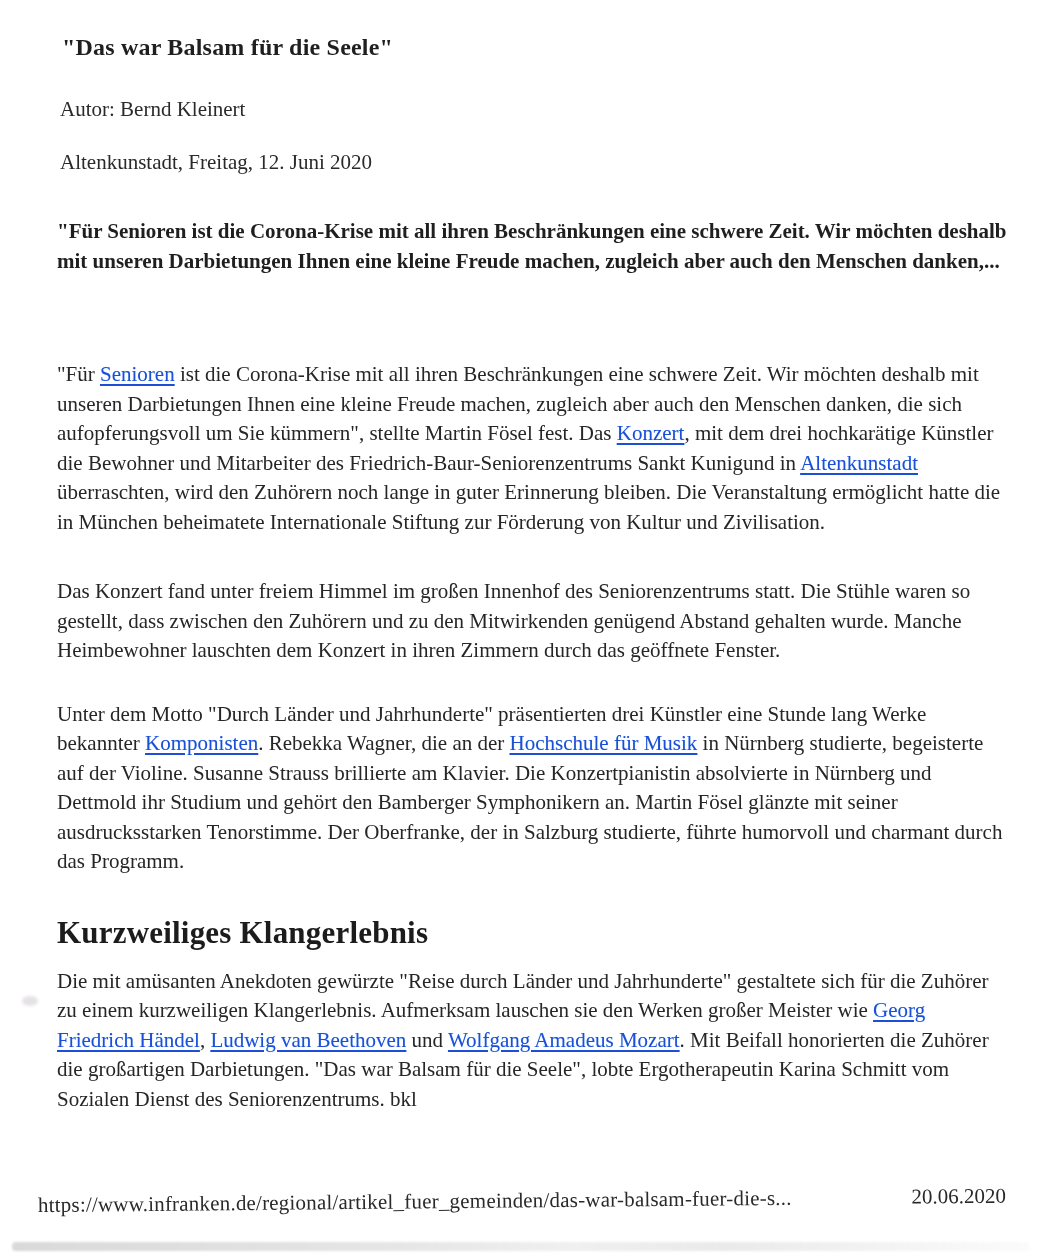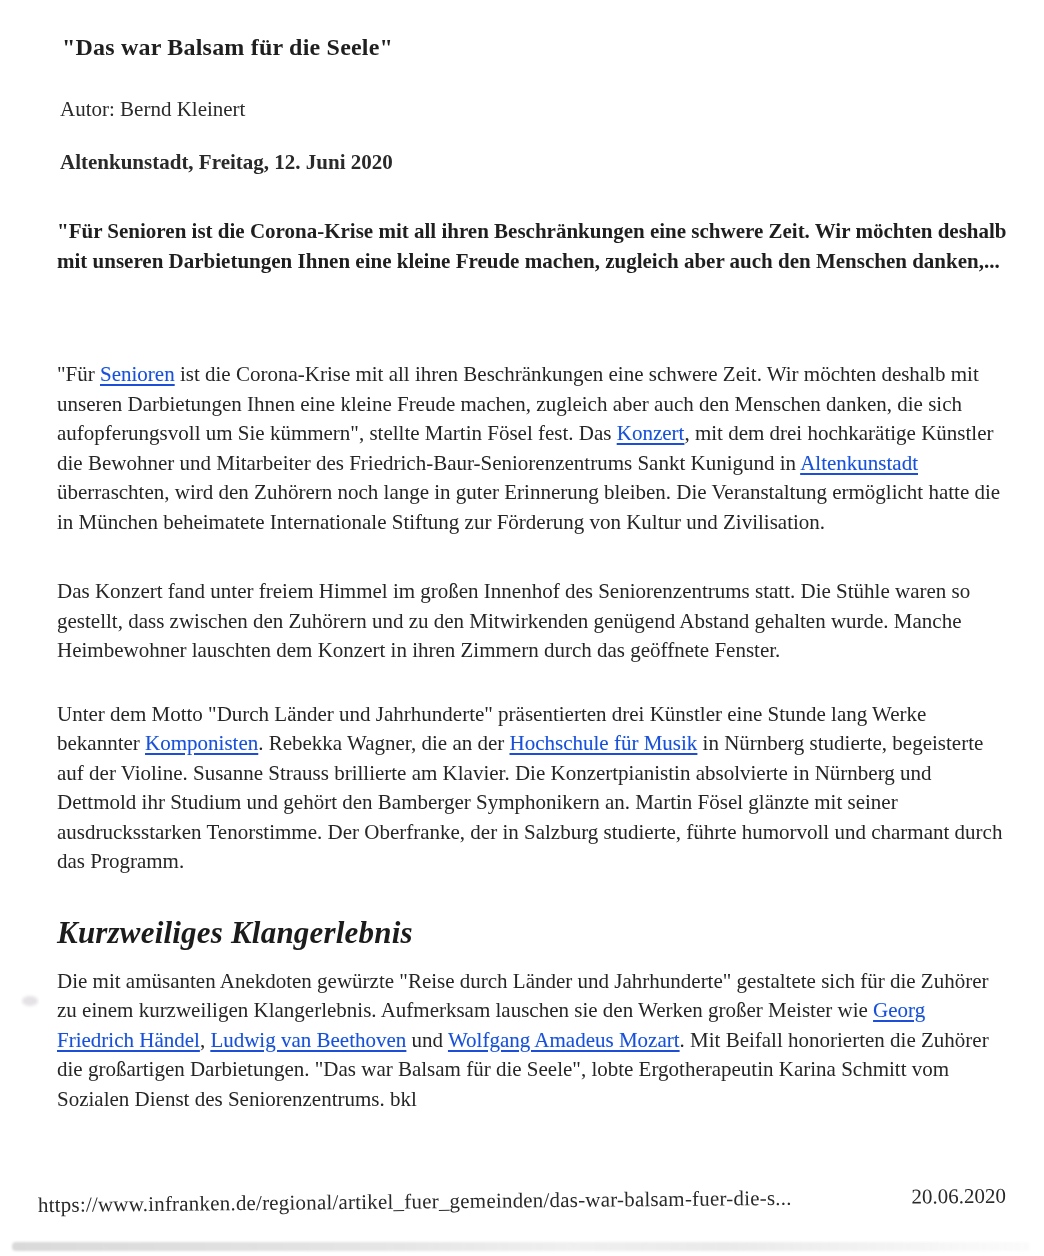--- a/index.html
+++ b/index.html
@@ -35,21 +35,21 @@
     letter-spacing: 0.2px;
     color: #1f1f1f;
   }
   p.meta {
     margin: 0 0 0 3px;
     font-size: 21px;
     line-height: 24px;
     color: #2a2a2a;
   }
   p.meta.author { margin-top: 36px; }
-  p.meta.dateline { margin-top: 29px; font-weight: bold; }
+  p.meta.dateline { margin-top: 29px; }
   p.lead {
     margin: 42px 0 0 0;
     font-size: 21px;
     line-height: 30px;
     font-weight: bold;
     color: #1f1f1f;
   }
   p.body {
     margin: 0;
     font-size: 21px;
@@ -60,21 +60,20 @@
   p.body.p2 { margin-top: 40px; }
   p.body.p3 { margin-top: 34px; }
   p.body.p4 { margin-top: 17px; font-family: Liberation Serif, serif; }
   h2.section {
     margin: 39px 0 0 0;
     font-size: 31px;
     line-height: 34px;
     font-weight: bold;
     color: #1c1c1c;
     letter-spacing: 0.2px;
-    font-style: italic;
   }
   a.lnk {
     color: #1d4ed8;
     text-decoration: underline;
     text-underline-offset: 3px;
     text-shadow: 0 0 1px rgba(120, 200, 245, 0.55);
     cursor: pointer;
   }
   .footer {
     position: absolute;

